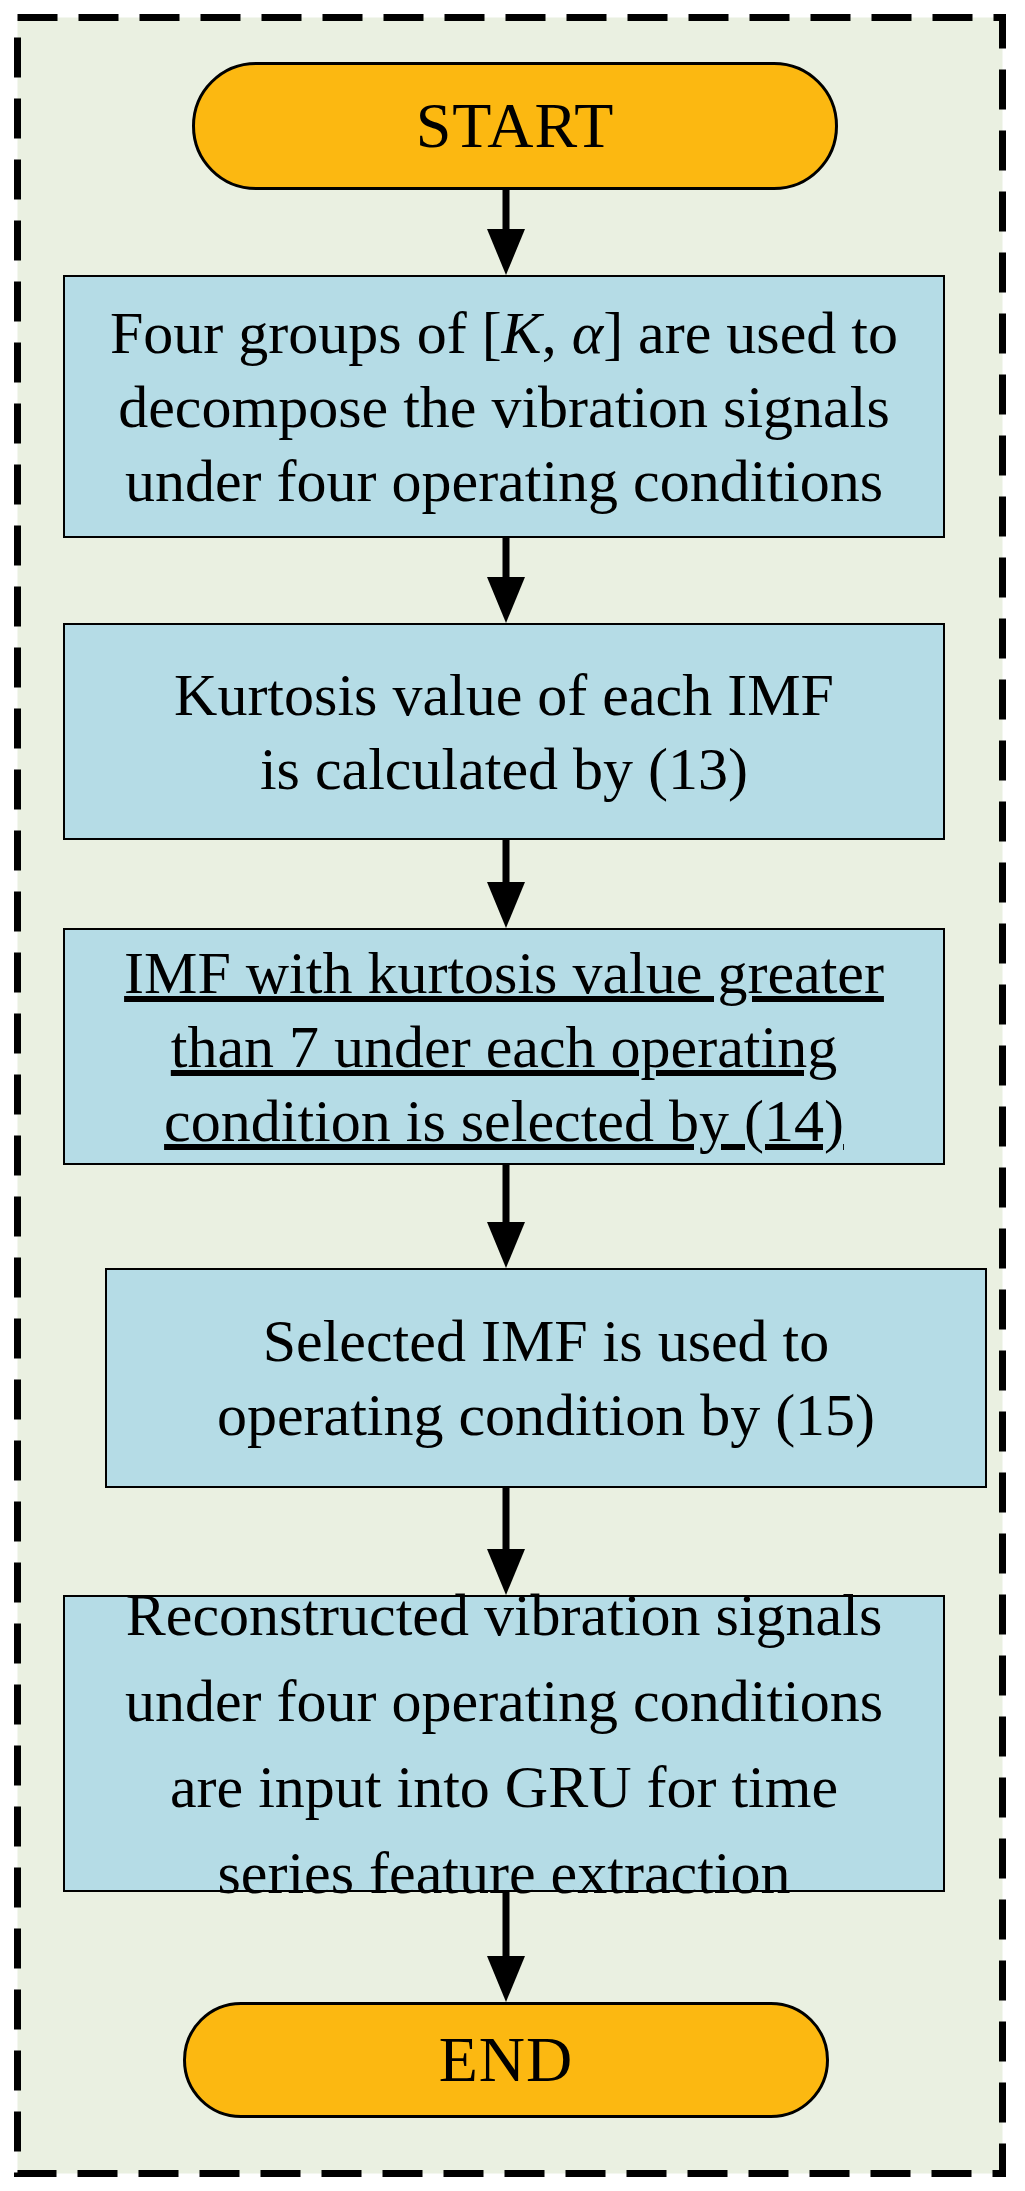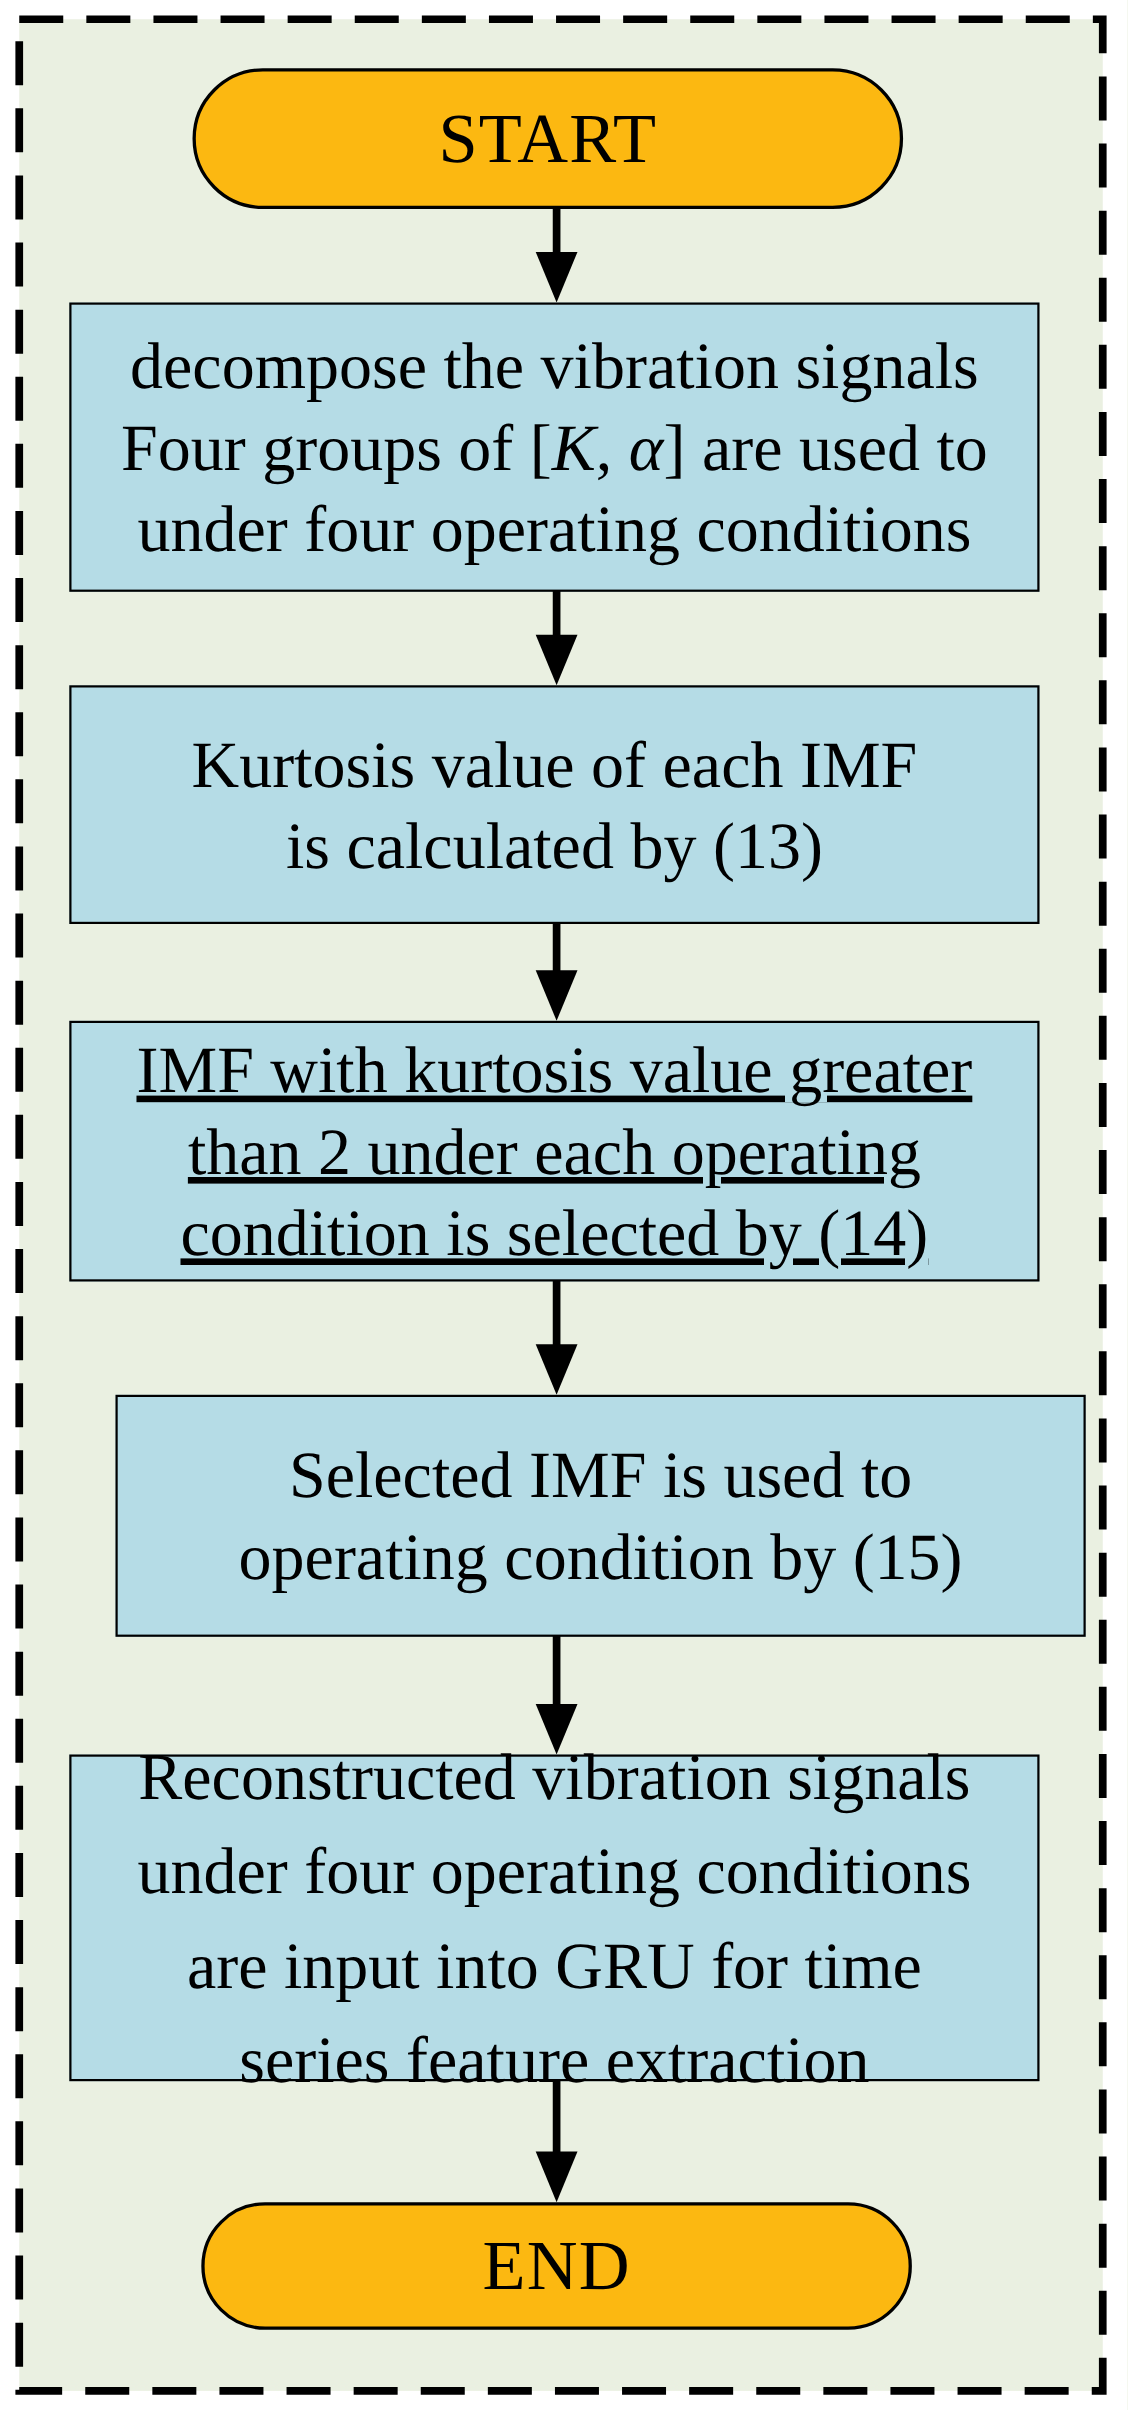--- a/index.html
+++ b/index.html
@@ -57,53 +57,53 @@
     border-top: 46px solid var(--line);
   }
 </style>
 </head>
 <body>
 
 <svg class="frame-svg" width="1025" height="2191">
   <rect x="17.5" y="17.5" width="985" height="2156" stroke="#000000" stroke-width="7" stroke-dasharray="40 21" fill="#EAF0E1"></rect>
 </svg>
 
-<div class="node terminal" style="left:175px; top:62px; width:646px; height:128px;">
+<div class="node terminal" style="left:192px; top:62px; width:646px; height:128px;">
   <span>START</span>
 </div>
 
 <div class="arrow" style="top:188px; height:87px;">
   <div class="shaft"></div>
   <div class="head"></div>
 </div>
 
 <div class="node process" style="top:275px; height:263px;">
+    <div class="line"><span>Four groups of [</span><span style="font-style: italic;">K</span><span>, </span><span style="font-style: italic;">α</span><span>] are used to</span></div>
     <div class="line"><span>decompose the vibration signals</span></div>
-    <div class="line"><span>Four groups of [</span><span style="font-style: italic;">K</span><span>, </span><span style="font-style: italic;">α</span><span>] are used to</span></div>
     <div class="line"><span>under four operating conditions</span></div>
   </div>
 
 <div class="arrow" style="top:537px; height:86px;">
   <div class="shaft"></div>
   <div class="head"></div>
 </div>
 
 <div class="node process" style="top:623px; height:217px;">
     <div class="line"><span>Kurtosis value of each IMF</span></div>
     <div class="line"><span>is calculated by (13)</span></div>
   </div>
 
 <div class="arrow" style="top:839px; height:89px;">
   <div class="shaft"></div>
   <div class="head"></div>
 </div>
 
 <div class="node process" style="top:928px; height:237px;text-decoration:underline;">
     <div class="line"><span>IMF with kurtosis value greater</span></div>
-    <div class="line"><span>than 2 under each operating</span></div>
+    <div class="line"><span>than 7 under each operating</span></div>
     <div class="line"><span>condition is selected by (14)</span></div>
   </div>
 
 <div class="arrow" style="top:1164px; height:104px;">
   <div class="shaft"></div>
   <div class="head"></div>
 </div>
 
 <div class="node process" style="top:1268px; height:220px;margin-left:42px;">
     <div class="line"><span>Selected IMF is used to</span></div>

